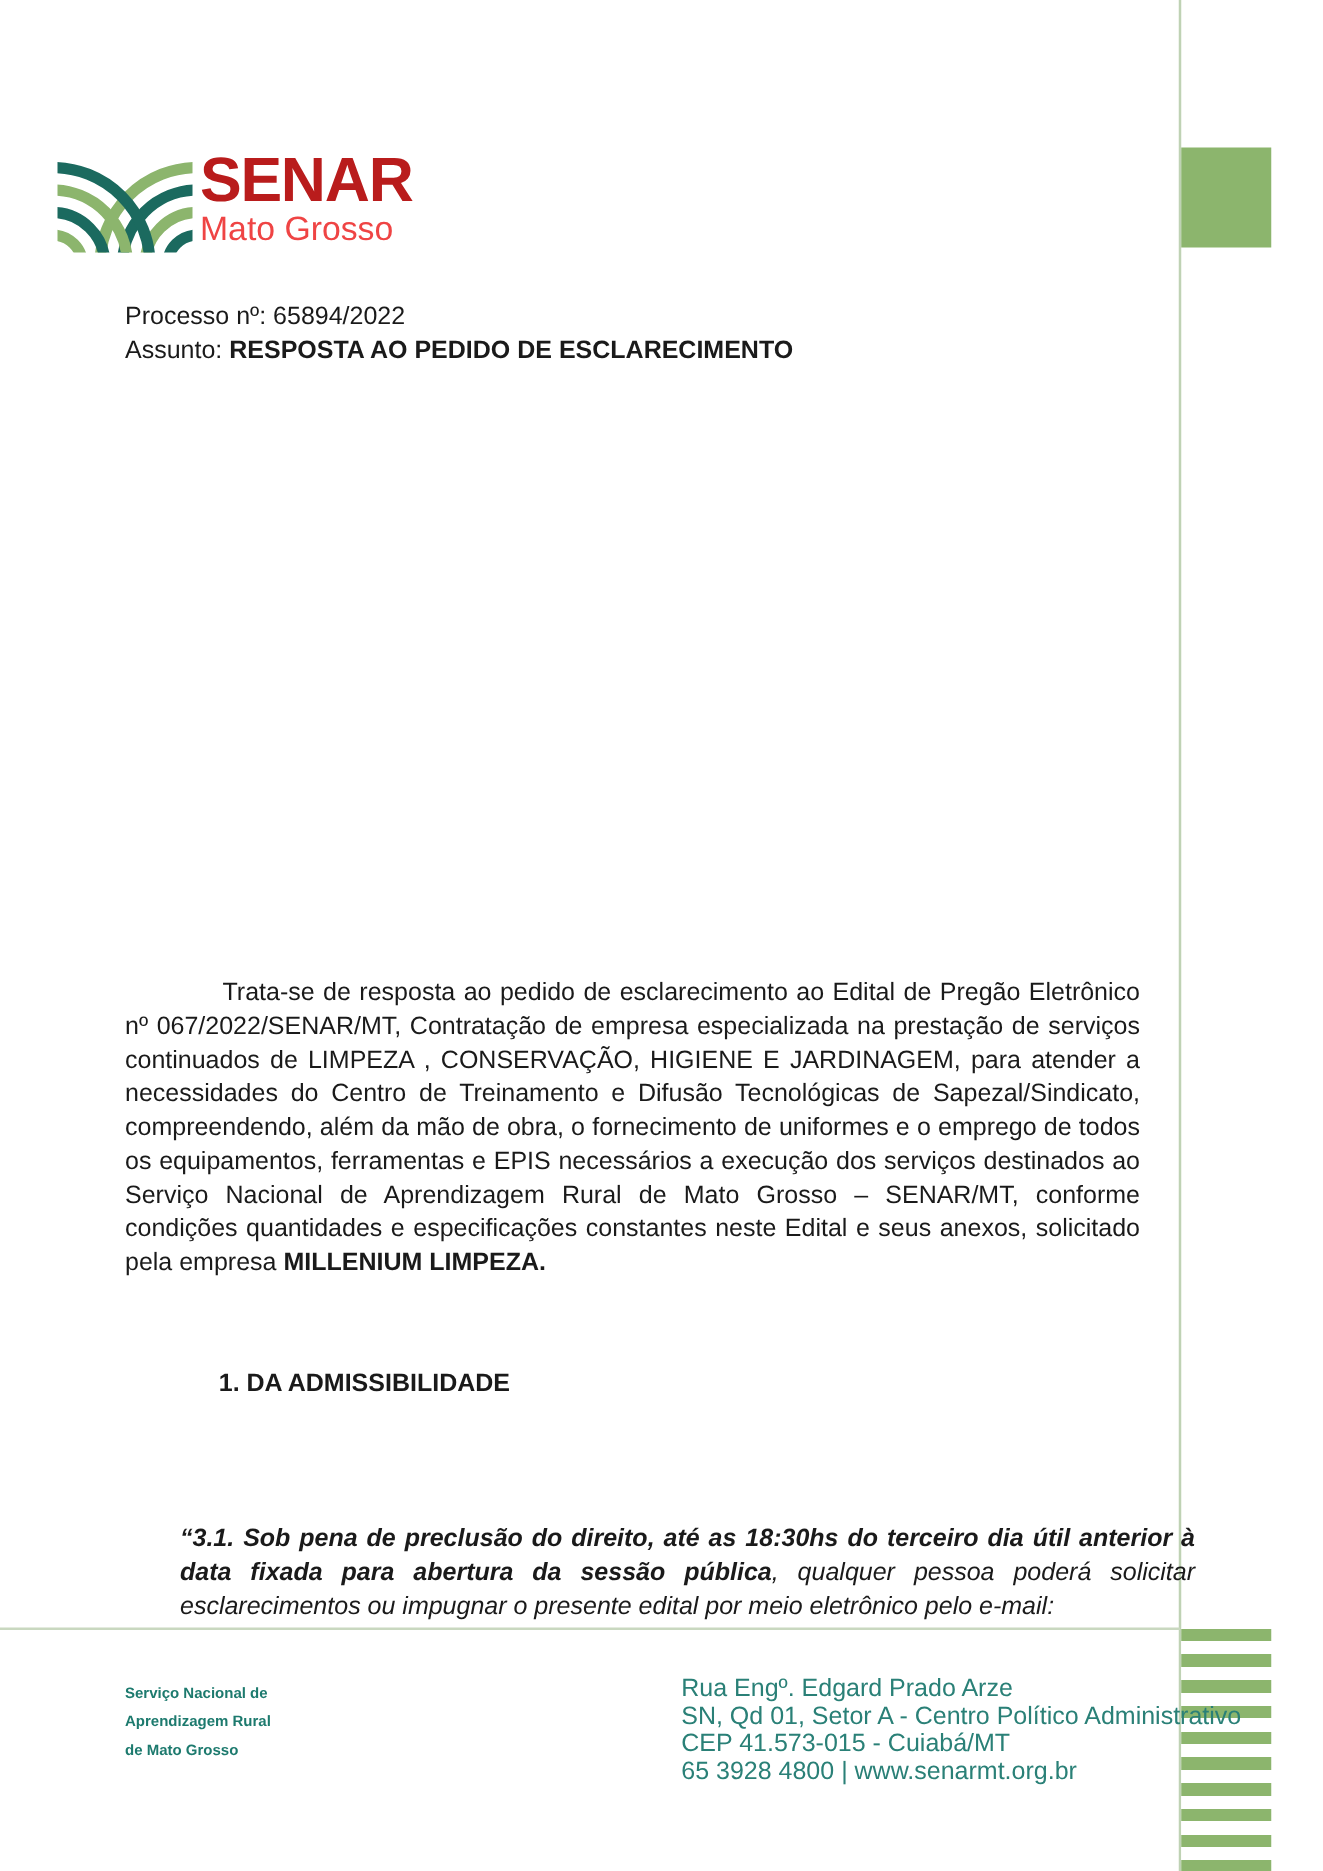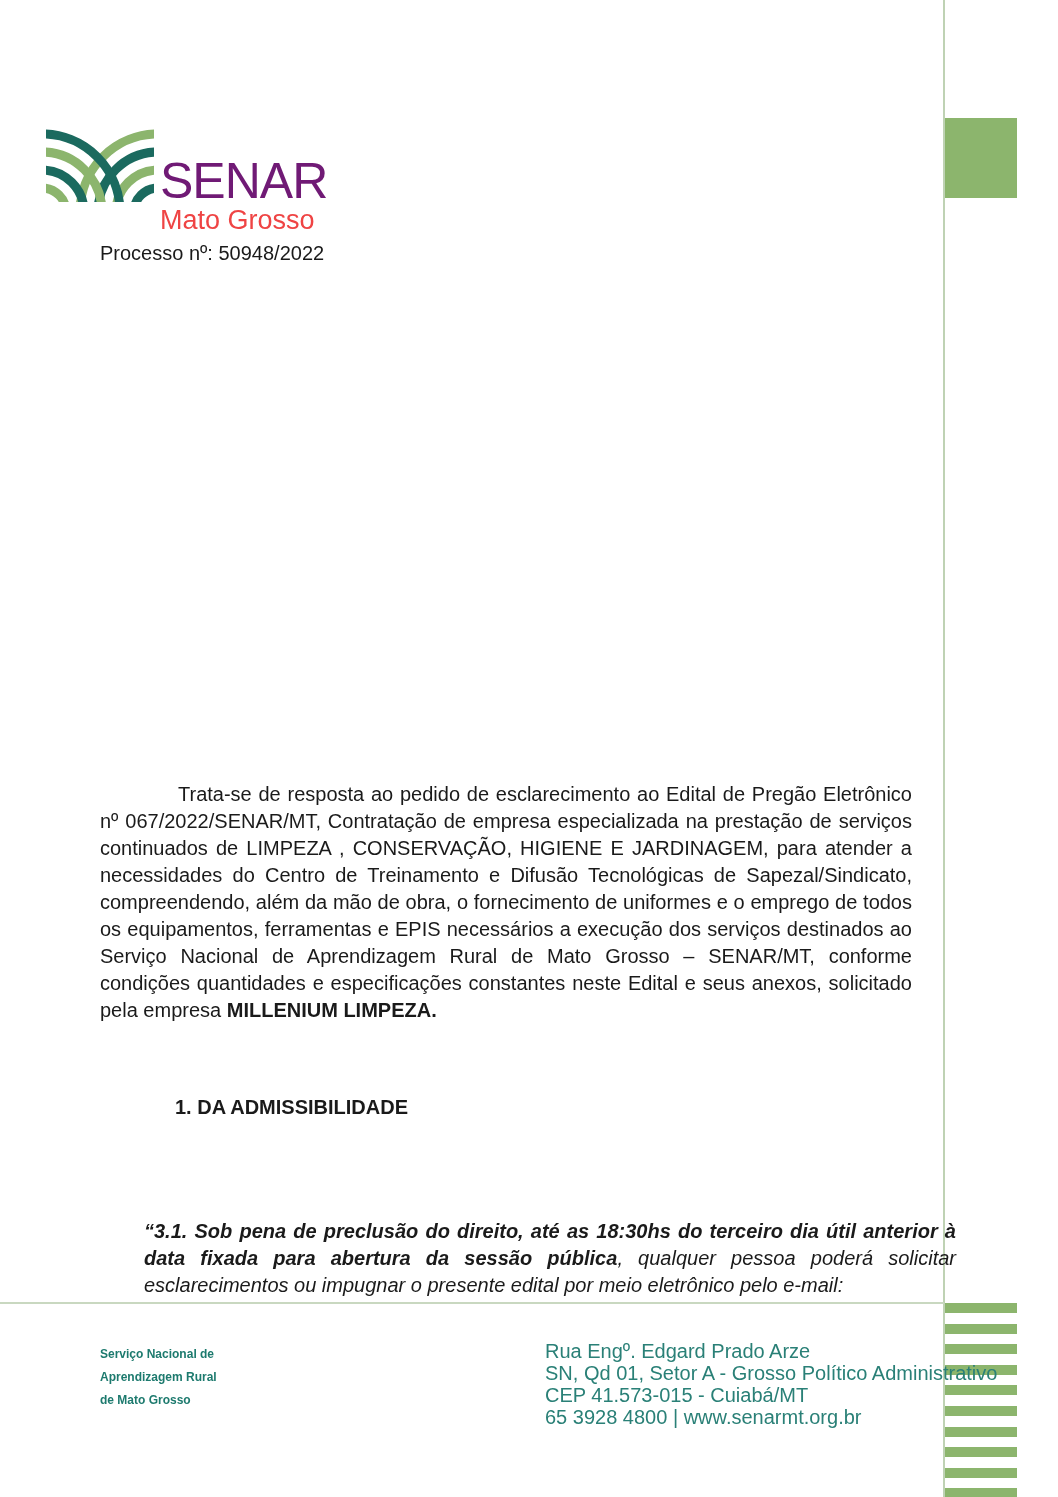--- a/index.html
+++ b/index.html
@@ -26,23 +26,22 @@
   }
   .footer-hline{
     position:absolute;left:0;top:1302px;width:944px;height:2px;
     background:#c9d8c0;
   }
   
   .logo{position:absolute;left:46px;top:114px;display:flex;align-items:flex-start;}
   .logo-icon{width:108px;height:88px;flex:none;}
   .logo-text{margin-left:6px;padding-top:6px;}
   .logo-wordmark{
-    font-size:50px;font-weight:normal;letter-spacing:-1px;line-height:48px;
-    color:#701a75;
-    margin-top:37px;
+    font-size:50px;font-weight:bold;letter-spacing:-1px;line-height:48px;
+    color:#b91c1c;
   }
   .logo-region{
     font-size:27px;line-height:30px;color:#ef4444;letter-spacing:0px;
   }
   
   .doc-header{
     position:absolute;left:100px;top:240px;width:812px;
     font-size:20px;line-height:27px;
   }
   .bold{font-weight:bold;}
@@ -96,34 +95,35 @@
         <circle cx="-4" cy="98" r="78" stroke="#1b6a5f" stroke-width="9"></circle>
       </g>
     </svg>
     <div class="logo-text">
       <div class="logo-wordmark">SENAR</div>
       <div class="logo-region">Mato Grosso</div>
     </div>
   </div>
 
   <div class="doc-header">
-    <div>Processo nº: 50948/2022</div>
+    <div>Processo nº: 65894/2022</div>
+    <div><span>Assunto: </span><span class="bold">RESPOSTA AO PEDIDO DE ESCLARECIMENTO</span></div>
   </div>
 
   <p class="para-main"><span>Trata-se de resposta ao pedido de esclarecimento ao Edital de Pregão Eletrônico nº 067/2022/SENAR/MT, Contratação de empresa especializada na prestação de serviços continuados de LIMPEZA , CONSERVAÇÃO, HIGIENE E JARDINAGEM, para atender a necessidades do Centro de Treinamento e Difusão Tecnológicas de Sapezal/Sindicato, compreendendo, além da mão de obra, o fornecimento de uniformes e o emprego de todos os equipamentos, ferramentas e EPIS necessários a execução dos serviços destinados ao Serviço Nacional de Aprendizagem Rural de Mato Grosso – SENAR/MT, conforme condições quantidades e especificações constantes neste Edital e seus anexos, solicitado pela empresa </span><span class="bold">MILLENIUM LIMPEZA.</span></p>
 
   <div class="section-title">1. DA ADMISSIBILIDADE</div>
 
   <p class="para-quote"><span class="bold">“3.1. Sob pena de preclusão do direito, até as 18:30hs do terceiro dia útil anterior à data fixada para abertura da sessão pública</span><span>, qualquer pessoa poderá solicitar esclarecimentos ou impugnar o presente edital por meio eletrônico pelo e-mail:</span></p>
 
   <div class="footer-org">
     <div>Serviço Nacional de</div>
     <div>Aprendizagem Rural</div>
     <div>de Mato Grosso</div>
   </div>
   <div class="footer-address">
     <div>Rua Engº. Edgard Prado Arze</div>
-    <div>SN, Qd 01, Setor A - Grosso Político Administrativo</div>
+    <div>SN, Qd 01, Setor A - Centro Político Administrativo</div>
     <div>CEP 41.573-015 - Cuiabá/MT</div>
     <div>65 3928 4800 | www.senarmt.org.br</div>
   </div>
 
 </div>
 
 </body></html>

